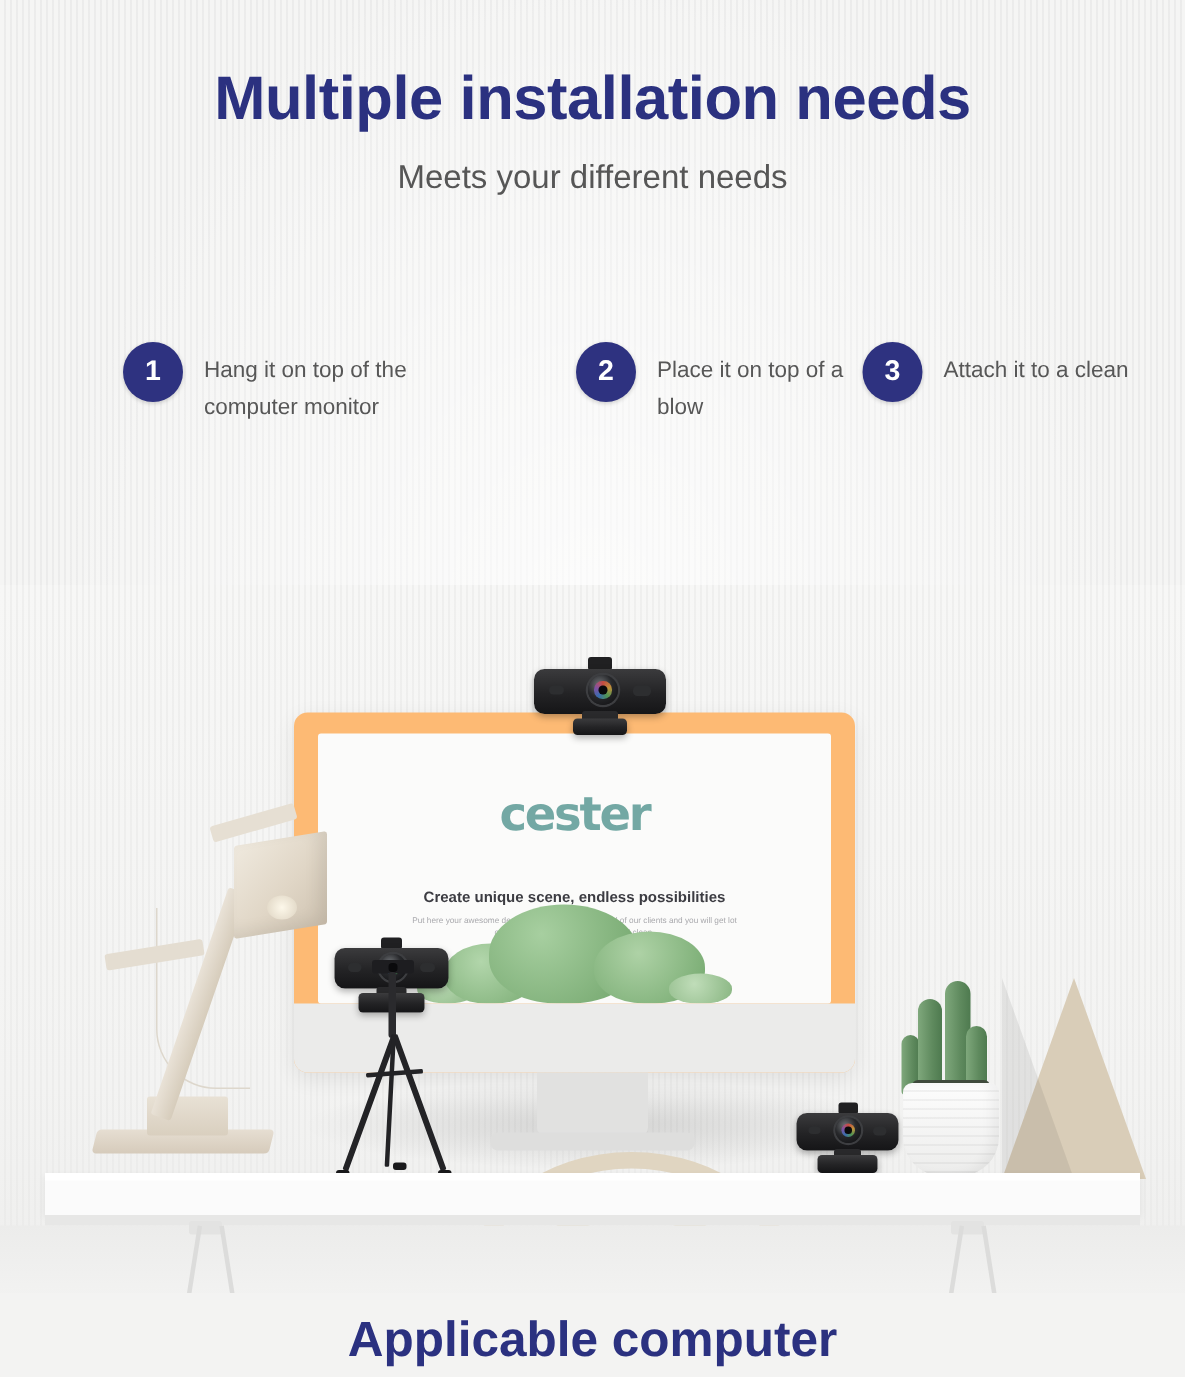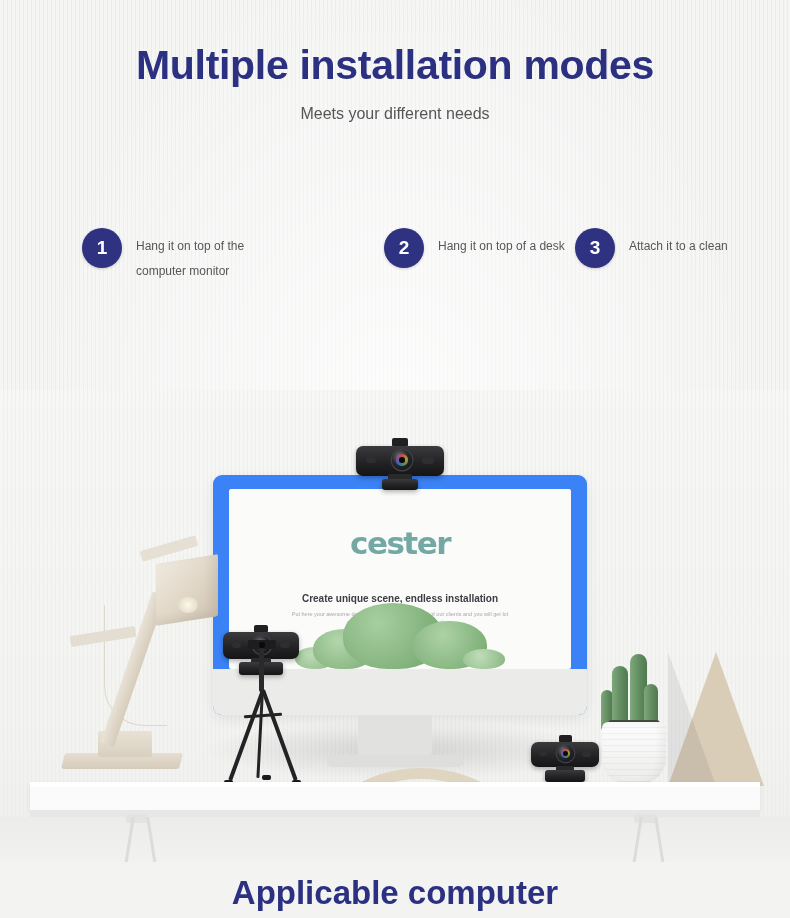--- a/index.html
+++ b/index.html
@@ -22,37 +22,37 @@
   }
   .vign{position:absolute;inset:0;background:radial-gradient(ellipse at 50% 45%,rgba(255,255,255,.75) 0%,rgba(246,246,246,0) 65%);}
 
   
   .headline{
     position:absolute;left:0;right:0;top:42px;text-align:center;
     font-size:41px;font-weight:bold;color:#2b3180;letter-spacing:-.3px;
   }
   .subhead{
     position:absolute;left:0;right:0;top:105px;text-align:center;
-    font-size:16px;color:#565656;font-weight:normal;
+    font-size:22px;color:#565656;font-weight:normal;
   }
 
   
   .steps{position:absolute;left:82px;top:228px;width:700px;}
   .step{position:absolute;display:flex;align-items:flex-start;}
   .step-1{left:0;top:0;width:215px;}
   .step-2{left:302px;top:0;width:190px;}
   .step-3{left:493px;top:0;width:270px;}
   .badge{
     width:40px;height:40px;border-radius:50%;flex:0 0 40px;
     background:#2e3280;color:#fff;font-size:19px;font-weight:bold;
     display:flex;align-items:center;justify-content:center;
     box-shadow:0 1px 3px rgba(0,0,0,.18);
   }
   .step-text{
-    margin-left:14px;font-size:12px;line-height:25px;color:#575757;
+    margin-left:14px;font-size:15px;line-height:25px;color:#575757;
     padding-top:6px;
   }
 
   
   .scene{position:absolute;left:0;top:390px;width:790px;height:475px;overflow:hidden;background:#f6f6f5;}
   .wall{position:absolute;inset:0;background:linear-gradient(180deg,#f7f7f6 0%,#f3f3f2 70%,#eeeeed 100%);}
   .wall-tex{position:absolute;inset:0;
     background-image:repeating-linear-gradient(90deg,rgba(255,255,255,0) 0 3px,rgba(231,231,230,.5) 3px 4px);}
 
   
@@ -63,21 +63,21 @@
   .leg.l1{left:128px;transform:rotate(9deg);}
   .leg.l2{left:150px;transform:rotate(-9deg);}
   .leg.r1{left:636px;transform:rotate(9deg);}
   .leg.r2{left:658px;transform:rotate(-9deg);}
   .leg-plate{position:absolute;top:424px;width:22px;height:9px;background:#e3e3e2;border-radius:2px;}
   .leg-plate.lp{left:126px;}
   .leg-plate.rp{left:634px;}
   .floor{position:absolute;left:0;top:427px;width:790px;height:48px;background:linear-gradient(180deg,#ececeb 0%,#f2f2f1 100%);}
 
   
-  .monitor{position:absolute;left:213px;top:85px;width:374px;height:240px;background:#3b82f6;border-radius:9px;box-shadow:0 4px 14px rgba(0,0,0,.08);}
+  .monitor{position:absolute;left:196px;top:85px;width:374px;height:240px;background:#fdba74;border-radius:9px;box-shadow:0 4px 14px rgba(0,0,0,.08);}
   .screen{position:absolute;left:16px;top:14px;right:16px;bottom:46px;background:#fbfbfa;border-radius:2px;overflow:hidden;}
   .mon-chin{position:absolute;left:0;right:0;bottom:0;height:46px;background:#ebebea;border-radius:0 0 9px 9px;}
   .mon-neck{position:absolute;left:50%;margin-left:-37px;top:325px;width:74px;height:42px;background:#e1e1e0;border-radius:0 0 5px 5px;}
   .mon-base{position:absolute;left:50%;margin-left:-68px;top:365px;width:136px;height:12px;background:#dededd;border-radius:5px;}
 
   
   .logo{position:absolute;left:0;right:0;top:36px;text-align:center;}
   .logo-word{font-size:31px;font-weight:bold;color:#73a8a4;letter-spacing:-1.5px;font-family:"DejaVu Sans",sans-serif;}
   .logo-sub{font-size:9px;color:#9cbfbc;letter-spacing:6px;margin-top:3px;font-weight:bold;}
   .screen-tag{position:absolute;left:0;right:0;top:104px;text-align:center;font-size:10px;font-weight:bold;color:#3c3c42;}
@@ -156,54 +156,54 @@
   .footer{position:absolute;left:0;bottom:0;width:790px;height:56px;background:#f3f3f2;}
   .footer-text{position:absolute;left:0;right:0;bottom:6px;text-align:center;font-size:33px;font-weight:bold;color:#2b3180;}
 </style>
 </head>
 <body>
 
 <div class="page">
   <div class="texture"></div>
   <div class="vign"></div>
 
-  <div class="headline">Multiple installation modes</div>
+  <div class="headline">Multiple installation needs</div>
   <div class="subhead">Meets your different needs</div>
 
   <div class="steps">
 
     <div class="step step-1">
       <div class="badge">1</div>
       <div class="step-text">Hang it on top of the computer monitor</div>
     </div>
 
     <div class="step step-2">
       <div class="badge">2</div>
-      <div class="step-text">Hang it on top of a desk</div>
+      <div class="step-text">Place it on top of a blow</div>
     </div>
 
     <div class="step step-3">
       <div class="badge">3</div>
       <div class="step-text">Attach it to a clean</div>
     </div>
 
   </div>
 
   <div class="scene">
     <div class="wall"></div>
     <div class="wall-tex"></div>
 
     <div class="shadow" style="left:200px;top:330px;width:400px;height:60px;"></div>
 
     <div class="monitor">
       <div class="screen">
         <div class="logo">
           <div class="logo-word">cester</div>
         </div>
-        <div class="screen-tag">Create unique scene, endless installation</div>
+        <div class="screen-tag">Create unique scene, endless possibilities</div>
         <div class="screen-body">Put here your awesome description. It will blow the mind of our clients and you will get lot of new contracts. Just keep your soul clean.</div>
         <div class="tree">
           <div class="tb tb4"></div>
           <div class="tb tb2"></div>
           <div class="tb tb1"></div>
           <div class="tb tb3"></div>
           <div class="tb tb5"></div>
         </div>
       </div>
       <div class="mon-chin"></div>

